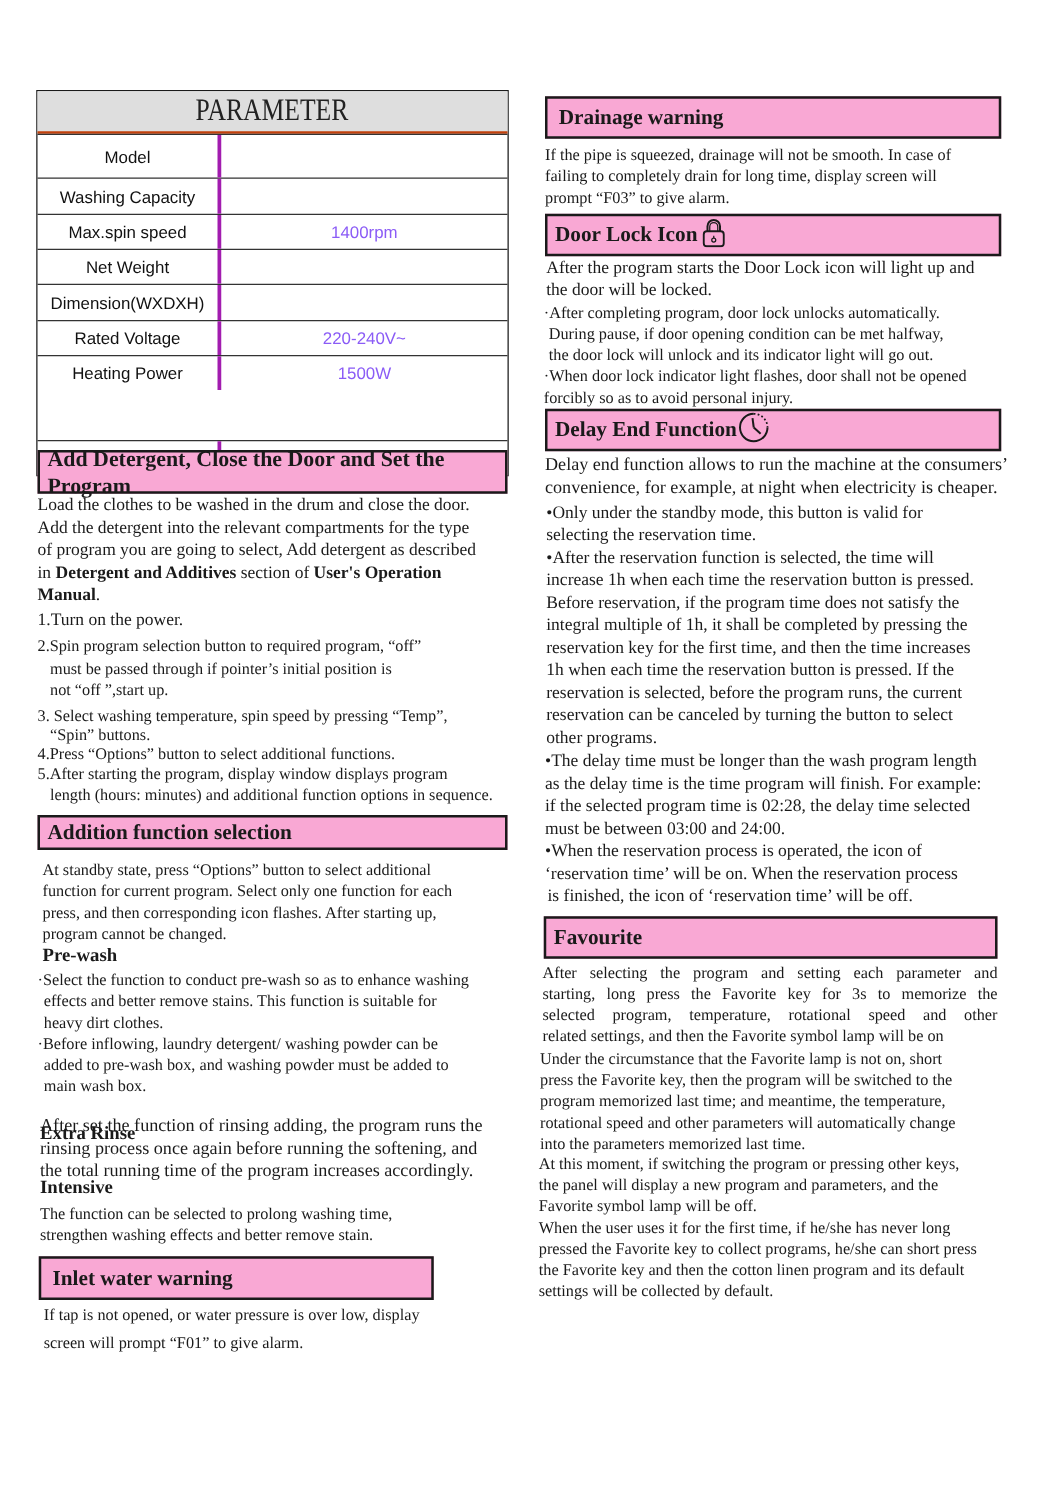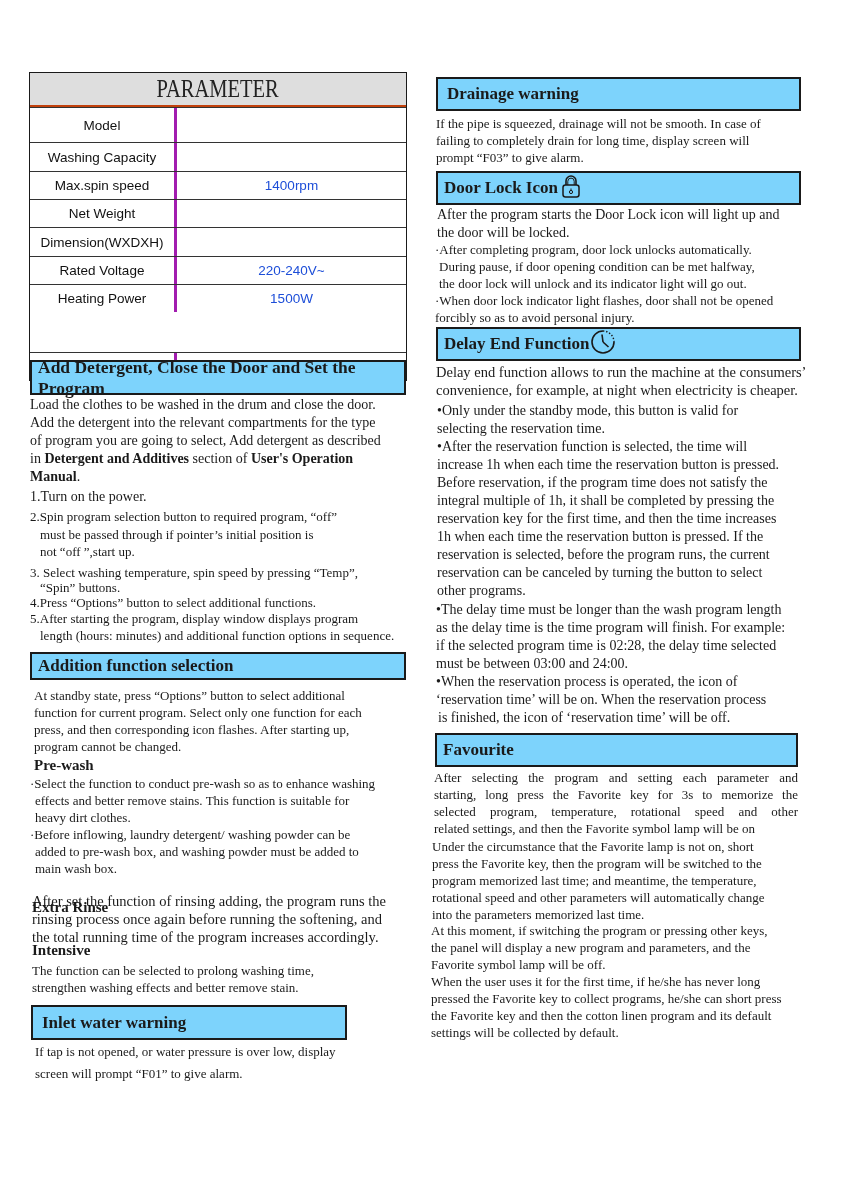--- a/index.html
+++ b/index.html
@@ -8,24 +8,24 @@
 
   .abs { position: absolute; }
 
   
   .param-table { left: 29px; top: 72px; width: 378px; border: 1.5px solid #1a1a1a; border-collapse: collapse; }
   .param-head { height: 34px; background: #dedede; border-bottom: 2px solid #c2410c; display: flex; align-items: center; justify-content: center; }
   .param-head span { font-family: "Liberation Serif", serif; font-size: 25px; letter-spacing: 0; transform: scaleX(0.82); display: inline-block; color: #222; }
   .param-row { display: flex; border-top: 1px solid #333; }
   .param-row:first-of-type { border-top: none; }
   .param-cell-l { width: 147px; border-right: 3px solid #a21caf; display: flex; align-items: center; justify-content: center; font-family: "Liberation Sans", sans-serif; font-size: 13.5px; color: #111; }
-  .param-cell-r { flex: 1; display: flex; align-items: center; justify-content: center; font-family: "Liberation Sans", sans-serif; font-size: 13.5px; color: #1d4ed8; }
+  .param-cell-r { flex: 1; display: flex; align-items: center; justify-content: center; font-family: "Liberation Sans", sans-serif; font-size: 13.5px; color: #8b5cf6; }
 
   
-  .sec-head { background: #7dd3fc; border: 2px solid #1a1a1a; display: flex; align-items: center; padding-left: 6px; }
+  .sec-head { background: #f9a8d4; border: 2px solid #1a1a1a; display: flex; align-items: center; padding-left: 6px; }
   .sec-head .t { font-family: "Liberation Serif", serif; font-weight: bold; font-size: 17px; color: #1a1a1a; }
   .ico { display: inline-block; margin-left: 3px; vertical-align: middle; }
 
   .txt { font-family: "Liberation Serif", serif; font-size: 14px; line-height: 18px; color: #1a1a1a; }
   .txt13 { font-family: "Liberation Serif", serif; font-size: 13px; line-height: 17px; color: #1a1a1a; }
   .b { font-weight: bold; }
   .sub { font-family: "Liberation Serif", serif; font-weight: bold; font-size: 15px; color: #1a1a1a; }
   .just { text-align: justify; text-align-last: left; }
 </style>
 </head>

